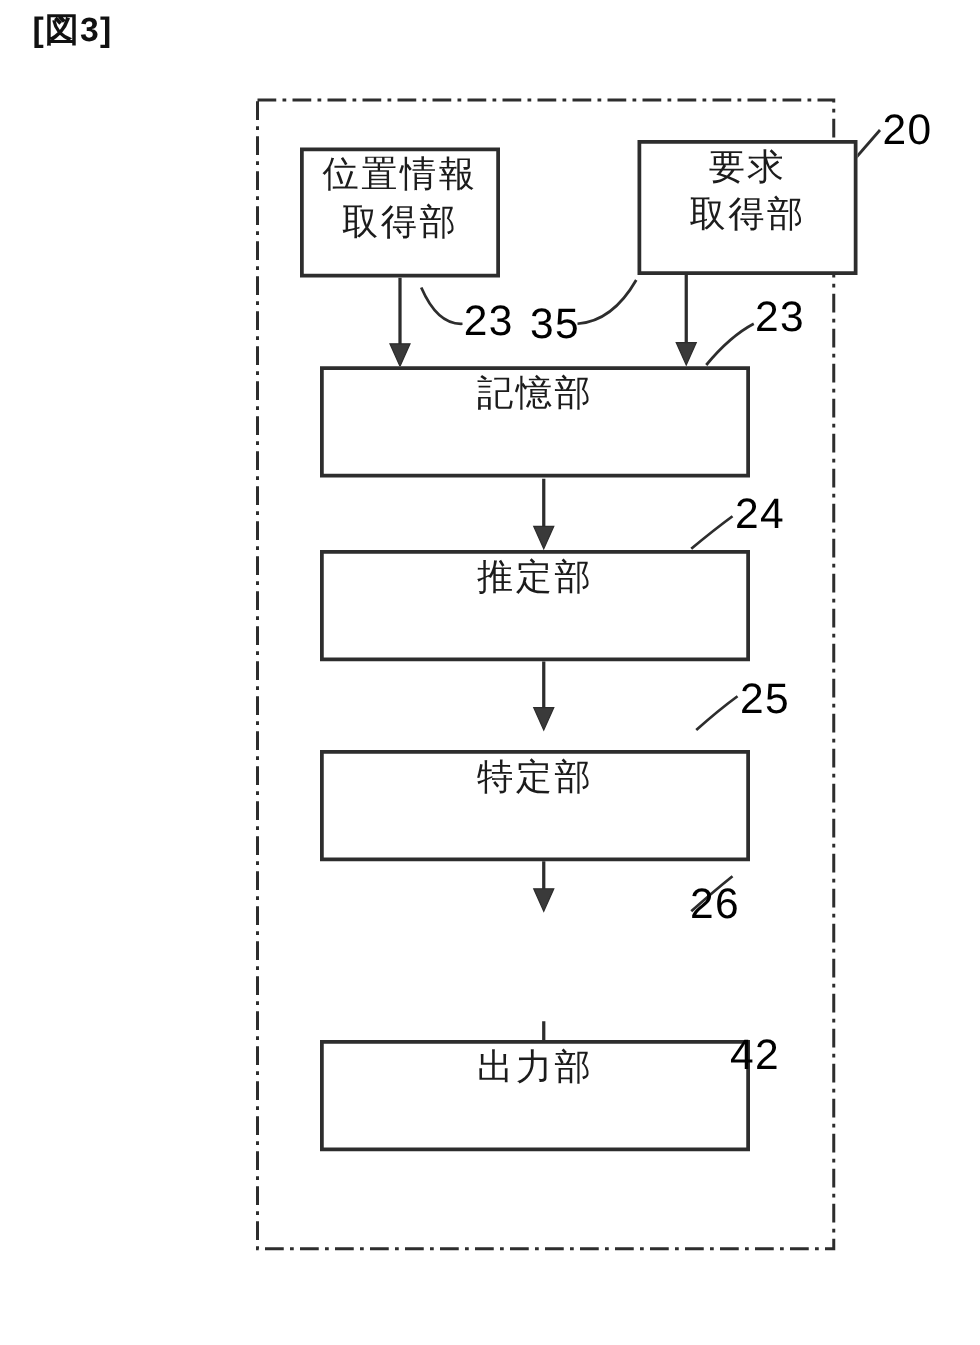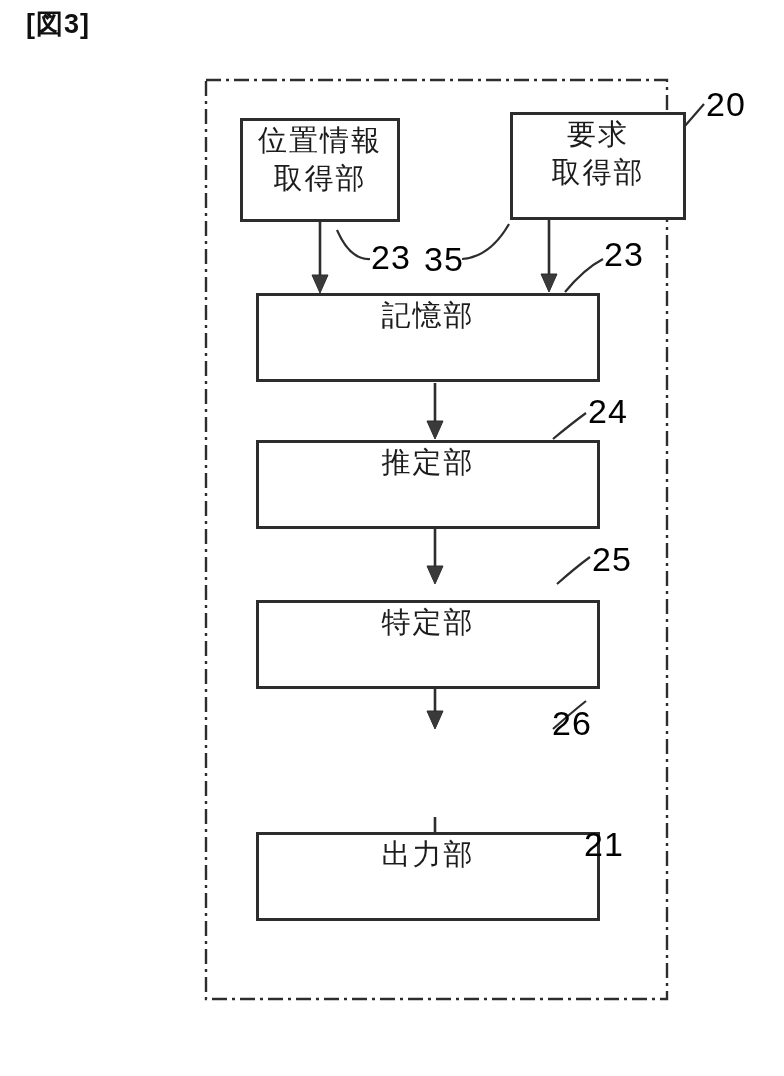--- a/index.html
+++ b/index.html
@@ -135,15 +135,15 @@
     <span class="line">出力部</span>
   </div>
 
   <div class="ref-num" style="left:706px; top:85px;">20</div>
   <div class="ref-num" style="left:371px; top:238px;">23</div>
   <div class="ref-num" style="left:424px; top:240px;">35</div>
   <div class="ref-num" style="left:604px; top:235px;">23</div>
   <div class="ref-num" style="left:588px; top:392px;">24</div>
   <div class="ref-num" style="left:592px; top:540px;">25</div>
   <div class="ref-num" style="left:552px; top:680px;margin-top:24px;">26</div>
-  <div class="ref-num" style="left:584px; top:825px;">21</div>
+  <div class="ref-num" style="left:584px; top:825px;">42</div>
 
 </div>
 
 </body></html>

